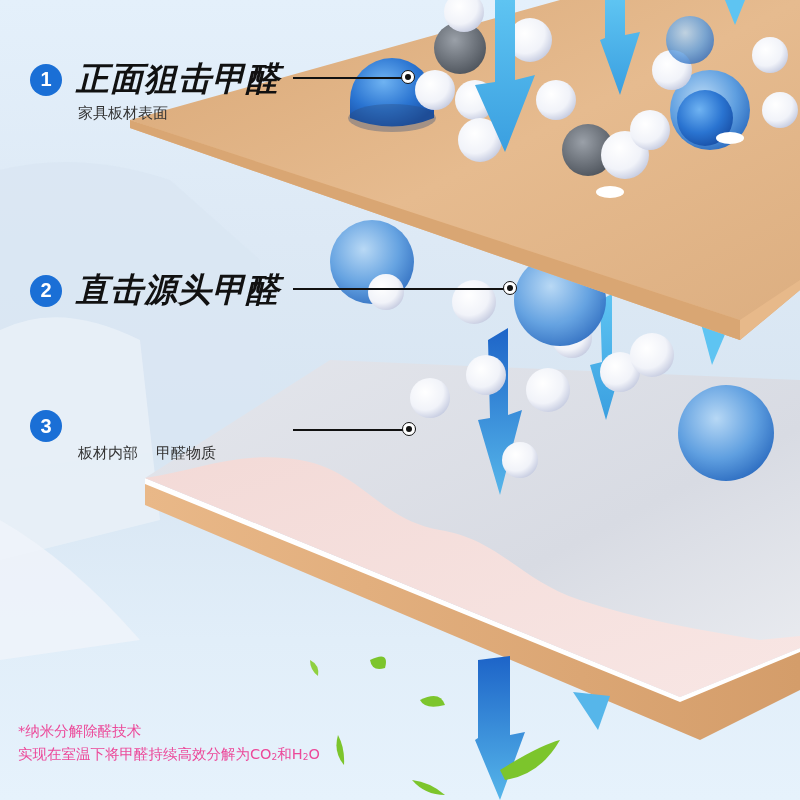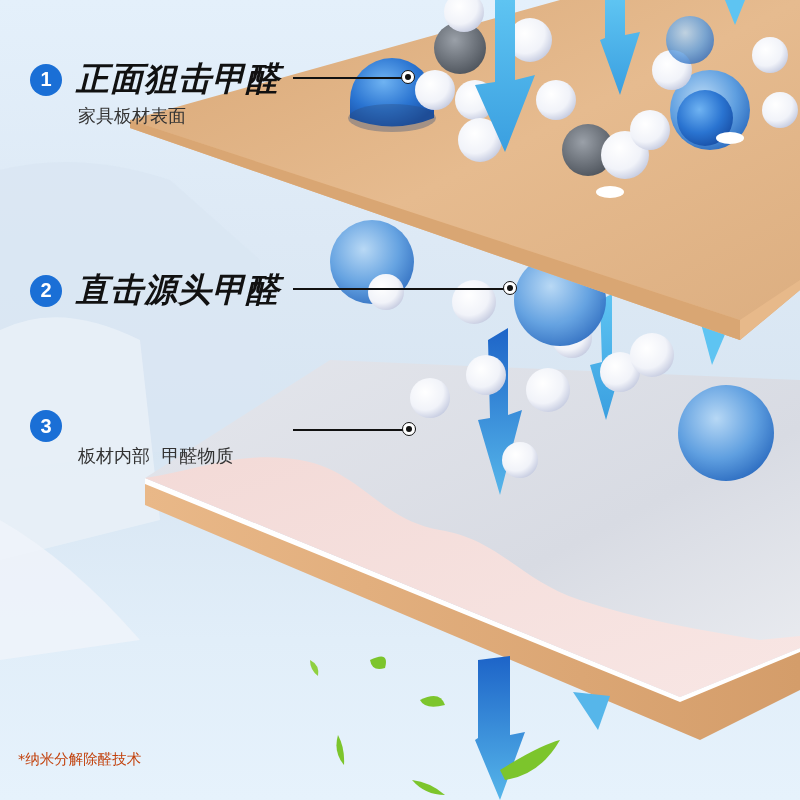--- a/index.html
+++ b/index.html
@@ -21,37 +21,37 @@
     display: flex; align-items: center; justify-content: center;
     font-family: "Liberation Sans", sans-serif;
     margin-right: 14px;
   }
   .title {
     font-size: 33px; font-weight: bold; color: #111;
     letter-spacing: 1px;
     font-style: italic;
   }
   .sub {
-    font-size: 18px; color: #333; margin-left: 48px; margin-top: 2px;
+    font-size: 15px; color: #333; margin-left: 48px; margin-top: 2px; font-family: Liberation Mono, monospace;
   }
   .leader {
     position: absolute; height: 1.5px; background: #111;
   }
   .dot {
     position: absolute; width: 14px; height: 14px; border-radius: 50%;
     border: 1.5px solid #111; background: #fff;
   }
   .dot::after {
     content: ""; position: absolute; left: 2.5px; top: 2.5px;
     width: 6px; height: 6px; border-radius: 50%; background: #111;
   }
 
   .footnote {
-    position: absolute; left: 18px; top: 748px;
-    font-size: 14.5px; color: #c2410c; line-height: 23px;
+    position: absolute; left: 18px; top: 720px;
+    font-size: 14.5px; color: #ec4899; line-height: 23px;
   }
   .footnote sub { font-size: 9px; vertical-align: -1px; }
 </style>
 </head>
 <body>
 
 <div class="scene">
   <svg class="art" viewBox="0 0 800 800">
     <defs>
       <linearGradient id="woodTop" x1="0" y1="0" x2="1" y2="1">
@@ -191,14 +191,15 @@
     <div class="row">
       <div class="num">3</div>
     </div>
     <div class="sub" style="white-space:pre;">板材内部  甲醛物质</div>
   </div>
   <div class="leader" style="left:293px; top:429px; width:110px;"></div>
   <div class="dot" style="left:402px; top:422px;"></div>
 
   <div class="footnote">
     <div>*纳米分解除醛技术</div>
+    <div><span>实现在室温下将甲醛持续高效分解为</span><span>CO</span><sub>2</sub><span>和</span><span>H</span><sub>2</sub><span>O</span></div>
   </div>
 </div>
 
 </body></html>

